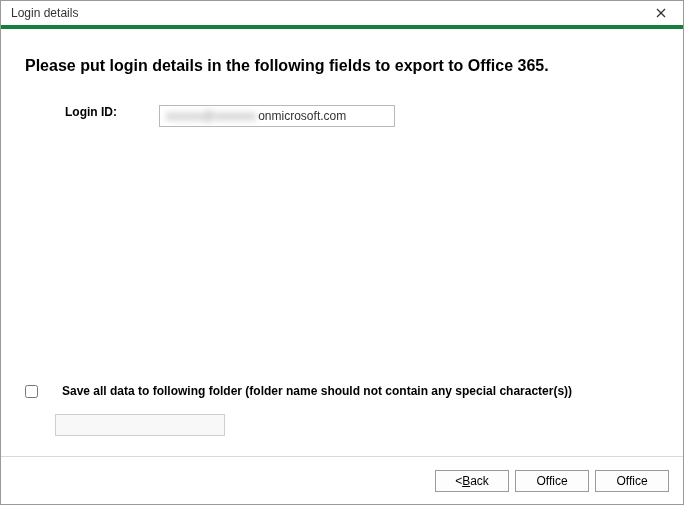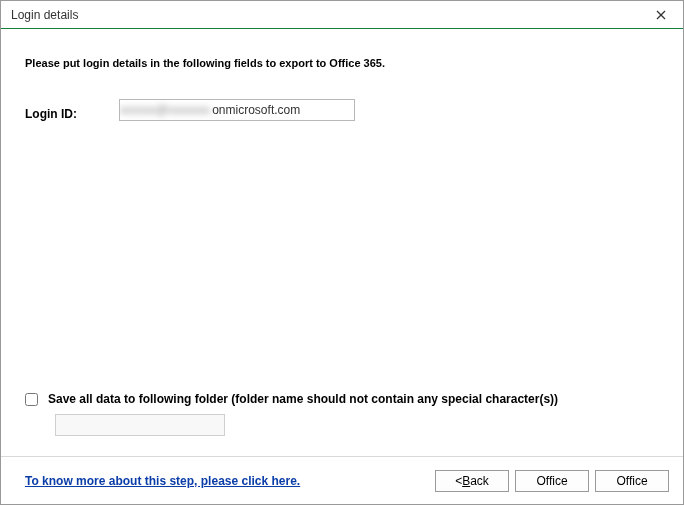--- a/index.html
+++ b/index.html
@@ -20,21 +20,21 @@
     display: flex;
     flex-direction: column;
     background: #fff;
   }
   .titlebar {
     display: flex;
     align-items: center;
     justify-content: space-between;
     height: 28px;
     padding: 0 8px 0 10px;
-    border-bottom: 1px solid #15803d;
+    border-bottom: 4px solid #15803d;
     background: #fff;
   }
   .titlebar .title {
     font-size: 12px;
     color: #333;
   }
   .close-btn {
     width: 28px;
     height: 20px;
     display: flex;
@@ -44,48 +44,49 @@
     cursor: default;
   }
   .close-btn svg { display: block; }
   .body {
     flex: 1;
     position: relative;
     padding: 28px 24px 12px 24px;
   }
   .instruction {
     font-weight: 700;
-    font-size: 11px;
+    font-size: 16px;
     margin-bottom: 30px;
   }
   .row {
     display: flex;
-    align-items: flex-end;
+    align-items: flex-start;
     margin-bottom: 14px;
+    margin-left: 40px;
   }
   .row label {
     width: 94px;
     font-weight: 700;
     font-size: 12px;
   }
   .text-input {
     width: 236px;
     height: 22px;
     border: 1px solid #b8b8b8;
     padding: 2px 6px;
     font-family: inherit;
     font-size: 12px;
     outline: none;
     background: #fff;
   }
   .login-display {
     width: 236px;
     height: 22px;
     border: 1px solid #b8b8b8;
-    padding: 2px 0;
+    padding: 2px 6px;
     font-size: 12px;
     background: #fff;
     display: flex;
     align-items: center;
     white-space: nowrap;
     overflow: hidden;
   }
   .login-display .blur {
     filter: blur(3px);
     color: #8a8a8a;
@@ -112,22 +113,22 @@
     background: #000;
   }
   .save-block {
     position: absolute;
     left: 24px;
     bottom: 20px;
   }
   .save-line {
     display: flex;
     align-items: center;
-    gap: 10px;
-    margin-bottom: 8px;
+    gap: 24px;
+    margin-bottom: 16px;
   }
   .save-line input[type=checkbox] {
     width: 13px;
     height: 13px;
     margin: 0;
   }
   .save-line .save-text {
     font-weight: 700;
     font-size: 12px;
   }
@@ -202,21 +203,20 @@
       <div class="save-line">
         <input type="checkbox" style="">
         <span class="save-text">Save all data to following folder (folder name should not contain any special character(s))</span>
       </div>
       <div class="folder-input"></div>
     </div>
 
   </div>
 
   <div class="footer">
-    <span class="link">To know more about this step, please click here.</span>
     <span class="spacer"></span>
     <button class="btn">
       <span>&lt; </span>
         <span class="u">B</span>
         <span>ack</span>
     </button>
     <button class="btn">Office</button>
     <button class="btn">Office</button>
   </div>
 

